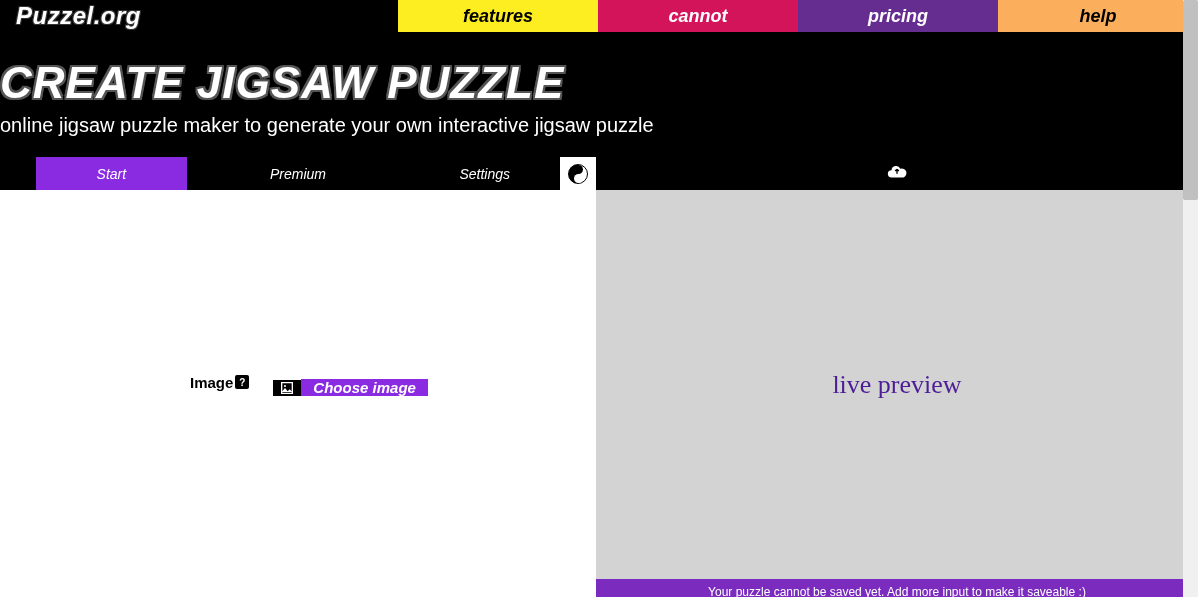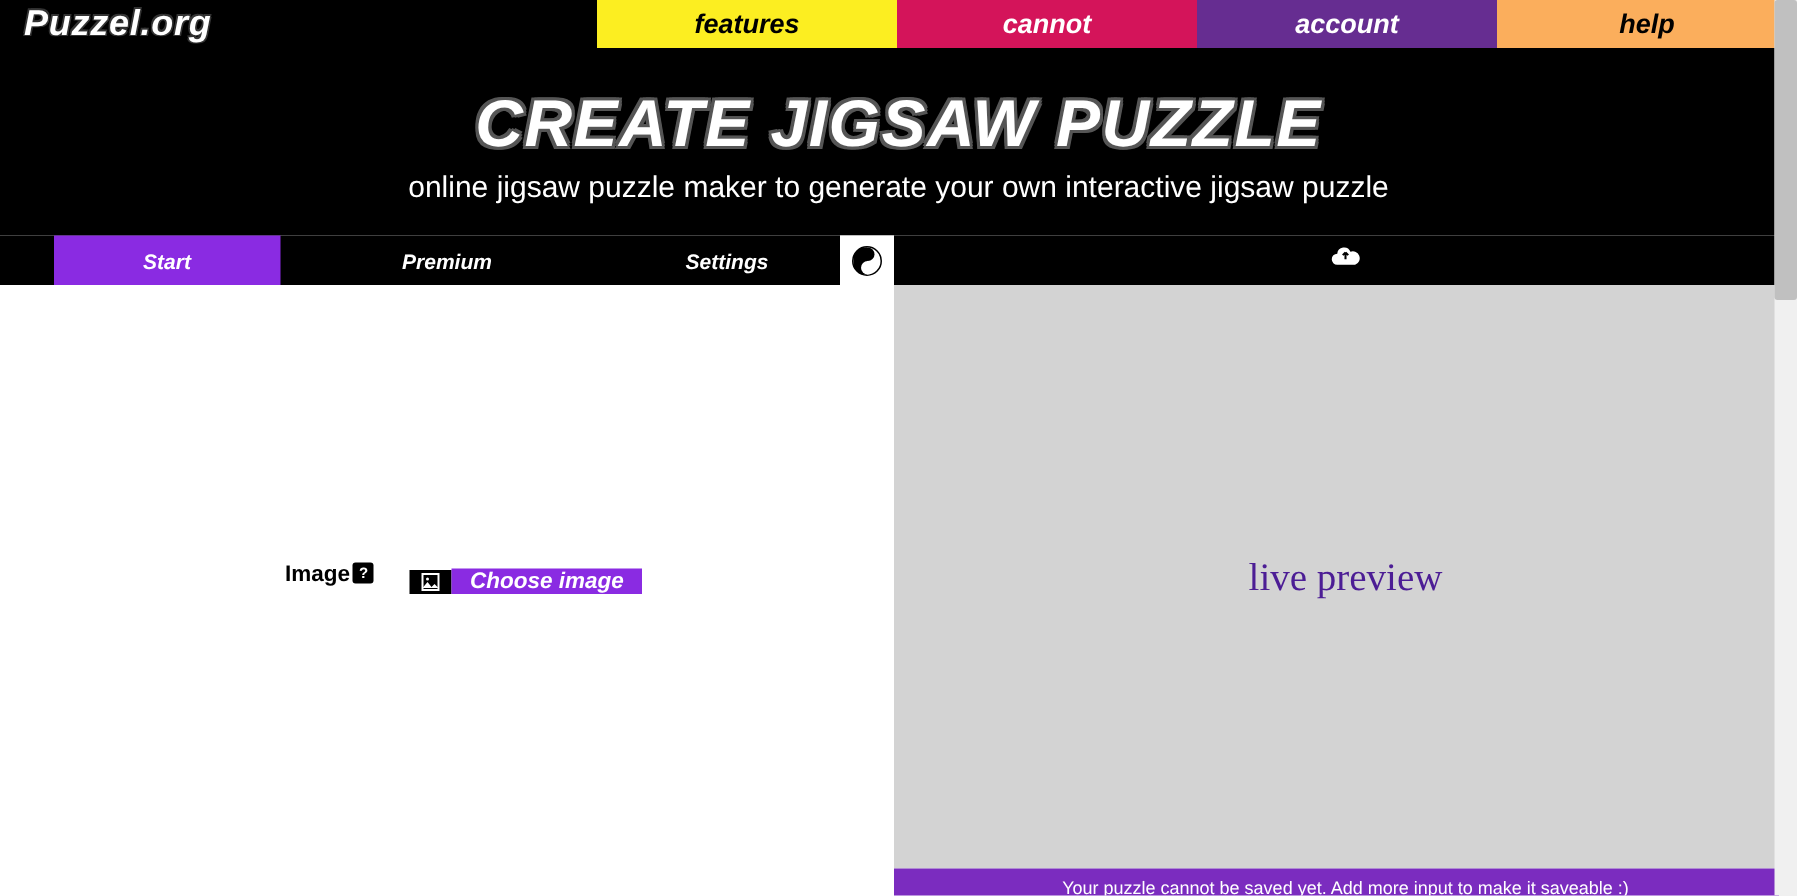--- a/index.html
+++ b/index.html
@@ -7,27 +7,27 @@
 
 .topbar { background: #000; height: 32px; display: flex; }
 .logo { color: #fff; font-weight: bold; font-style: italic; font-size: 24px; padding: 2px 16px; letter-spacing: 0.5px; text-shadow: 1px 1px 0 #333, -1px -1px 0 #333, 1px -1px 0 #333, -1px 1px 0 #333; flex: 0 0 378px; }
 .navlinks { flex: 1; display: flex; }
 .navlinks a { flex: 1; display: flex; align-items: center; justify-content: center; color: #000; font-weight: bold; font-style: italic; font-size: 18px; text-decoration: none; }
 .nav-features { background: #fcee21; color: #000 !important; margin-left: 20px; }
 .nav-pricing  { background: #d4145a; color: #fff !important; }
 .nav-account  { background: #662d91; color: #fff !important; }
 .nav-help     { background: #fbae5c; color: #000 !important; }
 
-.hero { background: #000; text-align: center; padding: 26px 0 20px; }
+.hero { background: #000; padding: 26px 0 20px; }
 .hero h1 { color: #fff; font-size: 44px; font-weight: 900; letter-spacing: 1px; text-shadow: 2px 2px 0 #555, -2px -2px 0 #555, 2px -2px 0 #555, -2px 2px 0 #555, 0 2px 0 #555, 0 -2px 0 #555, 2px 0 0 #555, -2px 0 0 #555; font-style: italic; }
 .hero p { color: #fff; font-size: 20px; margin-top: 6px; }
 
 .subnav { display: flex; height: 33px; }
 .subnav-left { flex: 0 0 560px; display: flex; background: #000; }
-.subnav-left a { flex: 1; display: flex; align-items: center; justify-content: center; color: #fff; font-weight: bold; font-style: italic; font-size: 14px; text-decoration: none; margin-left: 36px; }
+.subnav-left a { flex: 1; display: flex; align-items: center; justify-content: center; color: #fff; font-weight: normal; font-style: italic; font-size: 14px; text-decoration: none; margin-left: 36px; }
 .subnav-left a.active { background: #8a2be2; }
 .yin { flex: 0 0 36px; background: #fff; display: flex; align-items: center; justify-content: center; }
 .yin-circle { width: 20px; height: 20px; border-radius: 50%; background: linear-gradient(90deg, #000 50%, #fff 50%); border: 1px solid #000; position: relative; }
 .yin-circle::before { content:""; position:absolute; top:0; left:25%; width:50%; height:50%; border-radius:50%; background:#000; }
 .yin-circle::after  { content:""; position:absolute; bottom:0; left:25%; width:50%; height:50%; border-radius:50%; background:#fff; }
 .subnav-right { flex: 1; background: #000; display: flex; align-items: center; justify-content: center; }
 .cloud-icon svg { fill: #fff; width: 22px; height: 22px; }
 
 .workspace { display: flex; height: calc(597px - 32px - 117px - 33px); }
 .left-pane { flex: 0 0 596px; background: #fff; position: relative; }
@@ -48,21 +48,21 @@
 .scrollbar-thumb { position: absolute; top: 0; left: 0; width: 15px; height: 200px; background: #c0c0c0; border-radius: 2px; }
 </style>
 </head>
 <body>
 
 <div class="topbar">
   <div class="logo">Puzzel.org</div>
   <div class="navlinks">
     <a class="nav-features">features</a>
     <a class="nav-pricing">cannot</a>
-    <a class="nav-account">account</a>
+    <a class="nav-account">pricing</a>
     <a class="nav-help">help</a>
   </div>
 </div>
 
 <div class="hero">
   <h1>CREATE JIGSAW PUZZLE</h1>
   <p>online jigsaw puzzle maker to generate your own interactive jigsaw puzzle</p>
 </div>
 
 <div class="subnav">

